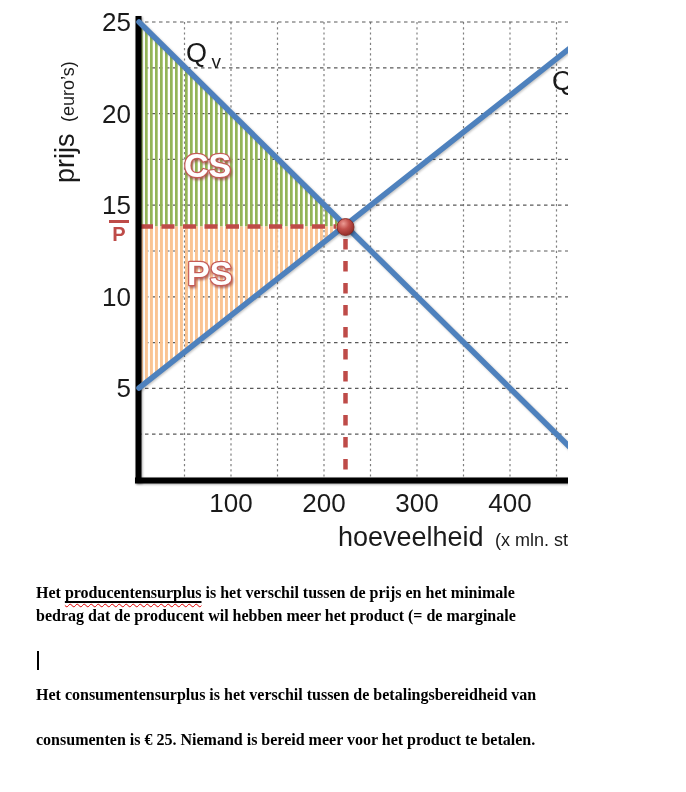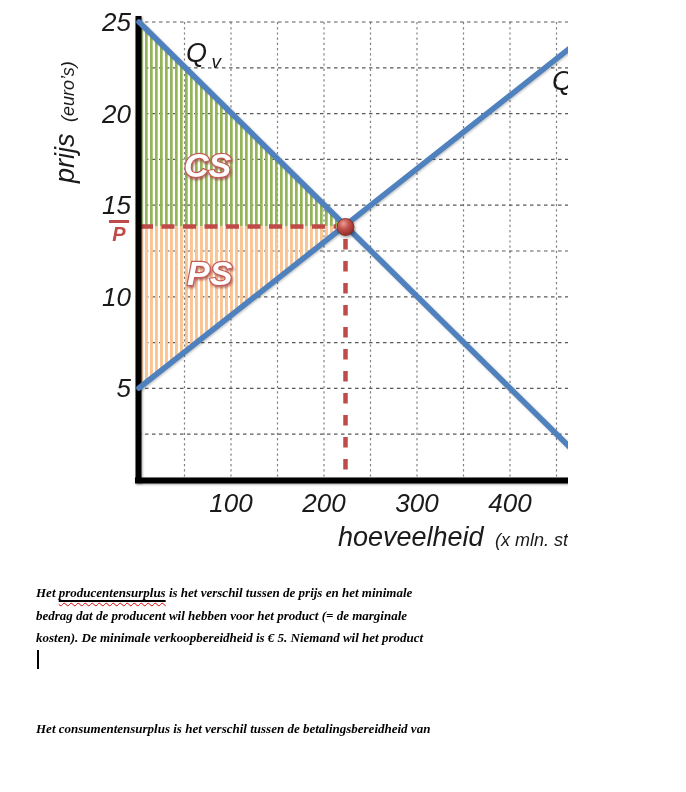--- a/index.html
+++ b/index.html
@@ -1,30 +1,30 @@
 <!DOCTYPE html>
 <html><head>
 <meta charset="utf-8">
 <style>
   html,body{margin:0;padding:0;background:#fff;}
   .page{position:relative;width:568px;height:792px;background:#ffffff;overflow:hidden;
-        font-family:"Liberation Sans",sans-serif;font-style:italic;}
+        font-family:"Liberation Sans",sans-serif;}
   .chart-svg{position:absolute;left:0;top:0;}
   .chart-text{font-family:"Liberation Sans",sans-serif;fill:#1a1a1a;}
   .curve{filter:drop-shadow(1px 1.5px 1px rgba(0,0,0,0.25));}
   .axis{filter:drop-shadow(1.5px 1.5px 1px rgba(0,0,0,0.35));}
   .surplus-label{font-family:"Liberation Sans",sans-serif;font-weight:bold;font-size:34px;
         fill:#ffffff;paint-order:stroke;stroke-width:2.4px;stroke-linejoin:round;
         filter:drop-shadow(1.5px 2px 1px rgba(150,60,58,0.65));}
   .eq-ball{filter:drop-shadow(1px 2px 1.5px rgba(0,0,0,0.35));}
   .textblock{position:absolute;left:36px;width:624px;
         font-family:"Liberation Serif",serif;font-weight:bold;
-        font-size:13px;line-height:22.5px;color:#000;}
+        font-size:16px;line-height:22.5px;color:#000;}
   .p1{top:582px;}
-  .p2{top:718px;}
+  .p2{top:684px;}
   .u-spell{text-decoration:underline solid #000 1.5px;text-underline-offset:3px;}
   .u-wavy{text-decoration:underline wavy #e00000 1px;text-underline-offset:5px;}
   .caret{display:inline-block;width:1.5px;height:19px;background:#000;
         vertical-align:-4px;margin-left:1px;}
 </style>
 </head>
 <body>
 
 <div class="page">
 
@@ -92,23 +92,24 @@
       <tspan font-size="27">Q</tspan>
       <tspan font-size="19" dy="6">a</tspan>
     </text>
 
     <text class="surplus-label" x="184" y="177" stroke="#C45B57">CS</text>
     <text class="surplus-label" x="187" y="285" stroke="#C45B57">PS</text>
   </svg>
 
   <div class="textblock p1">
     <span>Het </span><span class="u-spell"><span class="u-wavy">producentensurplus</span></span><span> is het verschil tussen de prijs en het minimale</span><br>
-    <span>bedrag dat de producent wil hebben voor het product (= de marginale</span><br>
-    <span>kosten). De minimale verkoopbereidheid is € 5. Niemand wil het product</span><br>
+    <span>bedrag dat de producent wil hebben meer het product (= de marginale</span><br>
+    <br>
     <span class="caret"></span>
   </div>
 
   <div class="textblock p2">
     <span>Het consumentensurplus is het verschil tussen de betalingsbereidheid van</span><br>
     <br>
+    <span>consumenten is € 25. Niemand is bereid meer voor het product te betalen.</span>
   </div>
 
 </div>
 
 </body></html>

